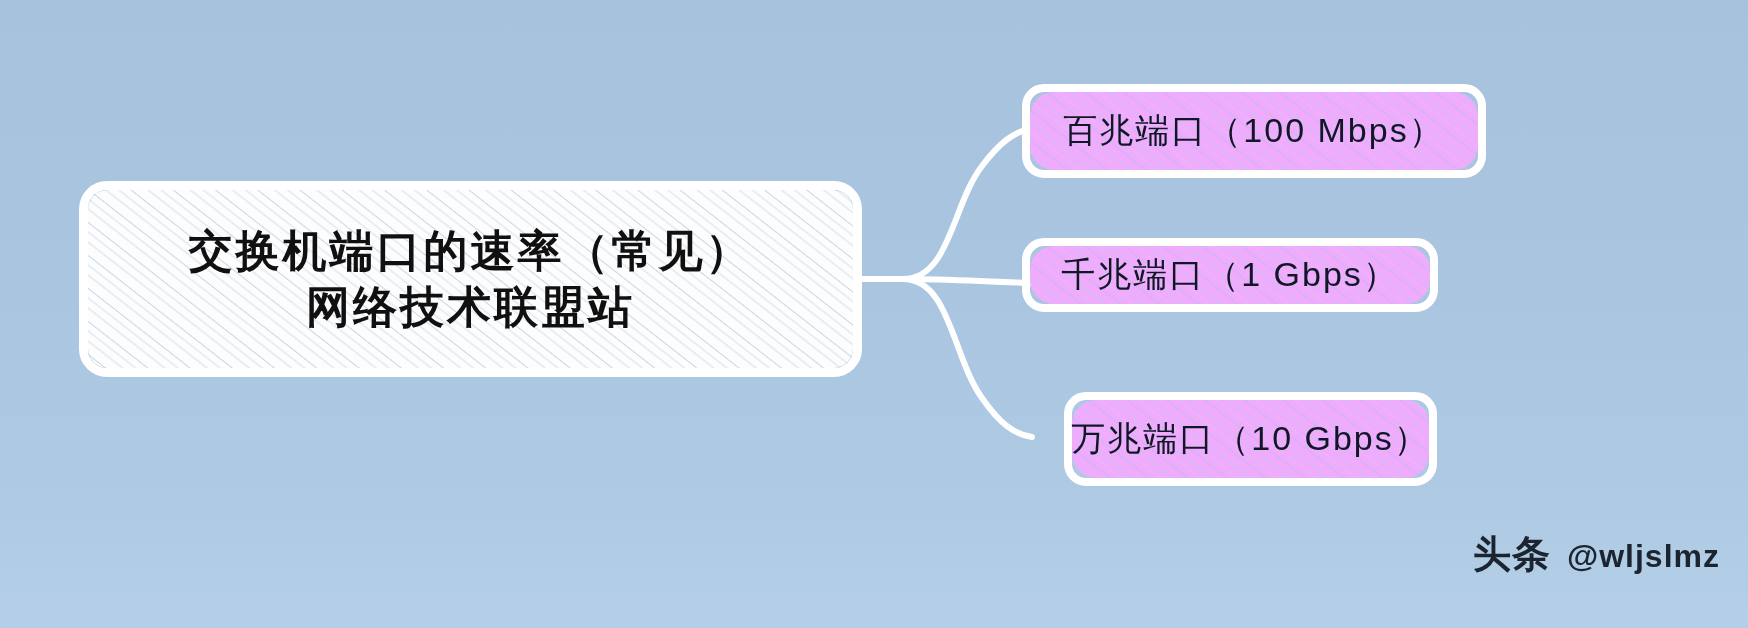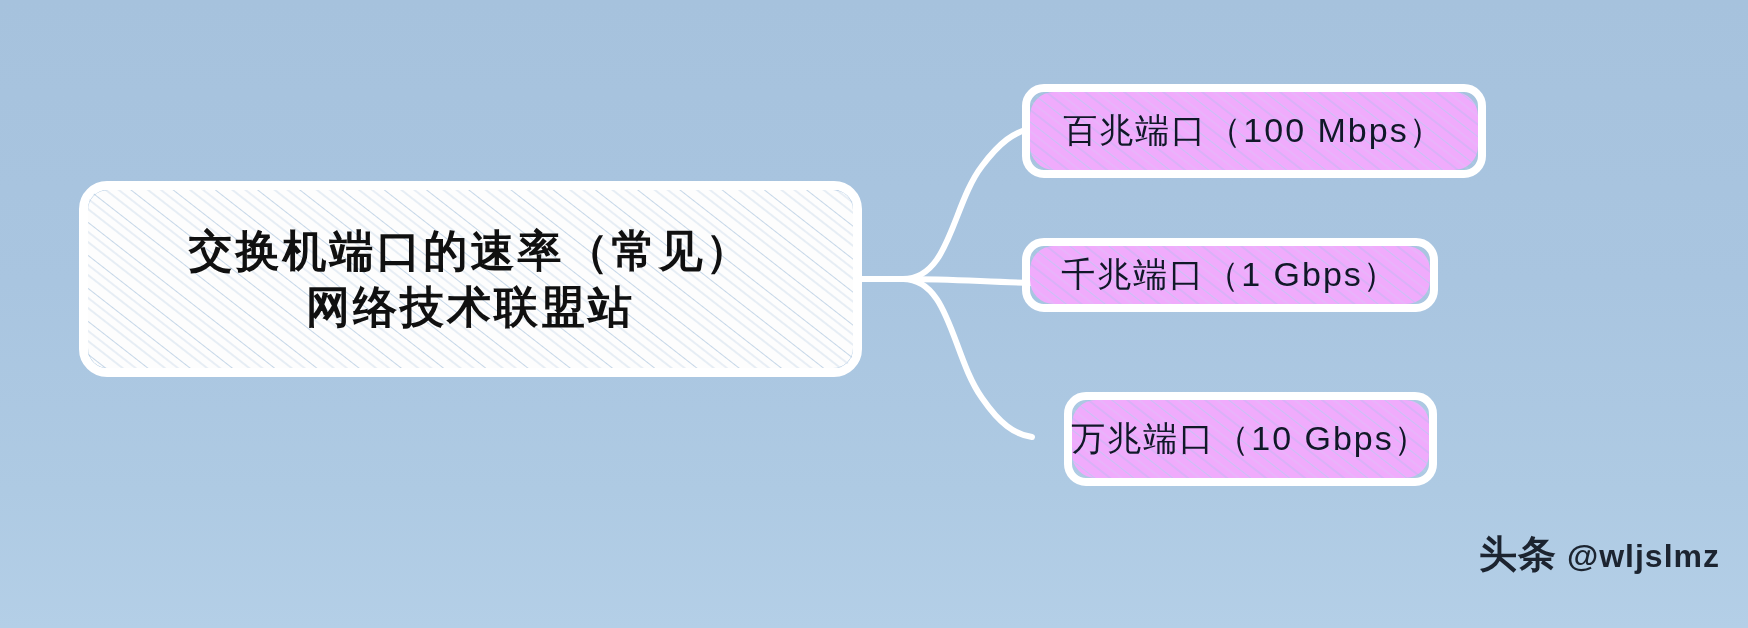--- a/index.html
+++ b/index.html
@@ -127,21 +127,21 @@
   #child-node-1 { left: 1030px; top: 246px; width: 400px; height: 58px; }
   #child-node-2 { left: 1030px; top: 400px; width: 357px; height: 78px; margin-left: 42px; }
 
   
   #watermark {
     position: absolute;
     right: 28px;
     bottom: 48px;
     display: flex;
     align-items: baseline;
-    gap: 10px;
+    gap: 16px;
     color: #1c2430;
     font-weight: 700;
     font-size: 38px;
     letter-spacing: 1px;
     z-index: 9;
   }
   #watermark .wm-handle { font-size: 32px; }
 </style>
 </head>
 <body>

